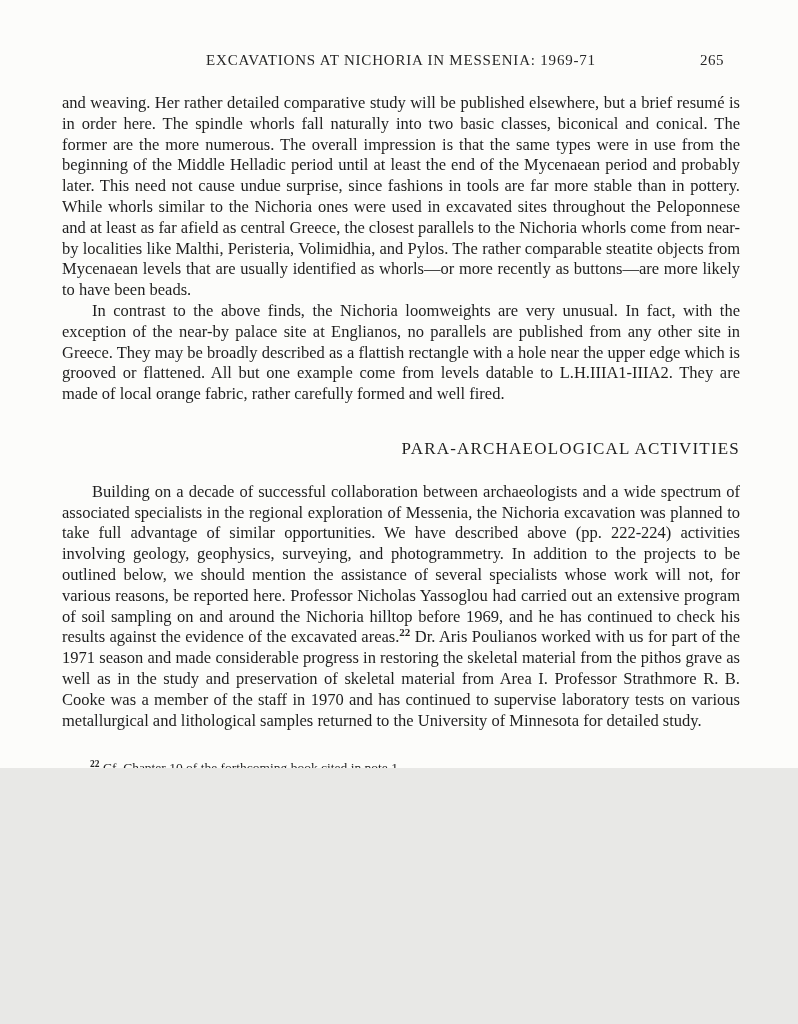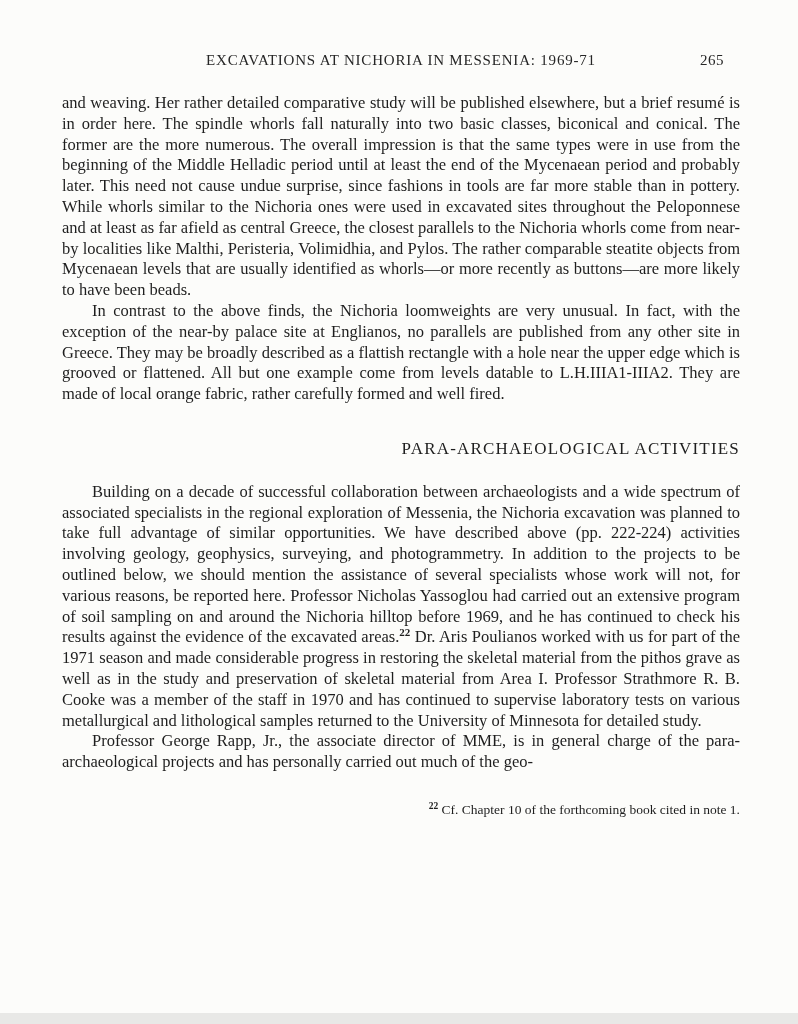--- a/index.html
+++ b/index.html
@@ -3,21 +3,21 @@
 <meta charset="utf-8">
 <style>
   html, body {
     margin: 0;
     padding: 0;
     background: #e8e8e6;
   }
   .page {
     position: relative;
     width: 798px;
-    height: 1013px;
+    height: 768px;
     margin: 0 auto;
     background: #fcfcfa;
     color: #1e1e1e;
     font-family: "Liberation Serif", "DejaVu Serif", serif;
     box-sizing: border-box;
     padding: 52px 58px 40px 62px;
     overflow: hidden;
   }
   .running-header {
     position: relative;
@@ -69,21 +69,20 @@
     line-height: 0;
     vertical-align: super;
     font-weight: bold;
   }
   .footnote {
     margin-top: 28px;
     font-size: 13.5px;
     line-height: 17px;
     text-indent: 28px;
     color: #1e1e1e;
-    text-align: right;
   }
   .footnote sup.sup {
     font-size: 9.5px;
   }
 </style>
 </head>
 <body>
 
 <div class="page">
 
@@ -96,19 +95,18 @@
 
     <p class="para no-indent">and weaving. Her rather detailed comparative study will be published elsewhere, but a brief resumé is in order here. The spindle whorls fall naturally into two basic classes, biconical and conical. The former are the more numerous. The overall impression is that the same types were in use from the beginning of the Middle Helladic period until at least the end of the Mycenaean period and probably later. This need not cause undue surprise, since fashions in tools are far more stable than in pottery. While whorls similar to the Nichoria ones were used in excavated sites throughout the Peloponnese and at least as far afield as central Greece, the closest parallels to the Nichoria whorls come from near-by localities like Malthi, Peristeria, Volimidhia, and Pylos. The rather comparable steatite objects from Mycenaean levels that are usually identified as whorls—or more recently as buttons—are more likely to have been beads.</p>
 
     <p class="para">In contrast to the above finds, the Nichoria loomweights are very unusual. In fact, with the exception of the near-by palace site at Englianos, no parallels are published from any other site in Greece. They may be broadly described as a flattish rectangle with a hole near the upper edge which is grooved or flattened. All but one example come from levels datable to L.H.IIIA1-IIIA2. They are made of local orange fabric, rather carefully formed and well fired.</p>
 
     <h2 class="section-heading">PARA-ARCHAEOLOGICAL ACTIVITIES</h2>
 
 
     <p class="para"><span>Building on a decade of successful collaboration between archaeologists and a wide spectrum of associated specialists in the regional exploration of Messenia, the Nichoria excavation was planned to take full advantage of similar opportunities. We have described above (pp. 222-224) activities involving geology, geophysics, surveying, and photogrammetry. In addition to the projects to be outlined below, we should mention the assistance of several specialists whose work will not, for various reasons, be reported here. Professor Nicholas Yassoglou had carried out an extensive program of soil sampling on and around the Nichoria hilltop before 1969, and he has continued to check his results against the evidence of the excavated areas.</span><sup class="sup">22</sup><span> Dr. Aris Poulianos worked with us for part of the 1971 season and made considerable progress in restoring the skeletal material from the pithos grave as well as in the study and preservation of skeletal material from Area I. Professor Strathmore R. B. Cooke was a member of the staff in 1970 and has continued to supervise laboratory tests on various metallurgical and lithological samples returned to the University of Minnesota for detailed study.</span></p>
 
-    <p class="para">Professor George Rapp, Jr., the associate director of MME, is in general charge of the para-archaeological projects and has personally carried out much of the geo-</p>
 
   </div>
 
   <div class="footnote"><sup class="sup">22</sup><span> Cf. Chapter 10 of the forthcoming book cited in note 1.</span></div>
 
 </div>
 
 </body></html>

